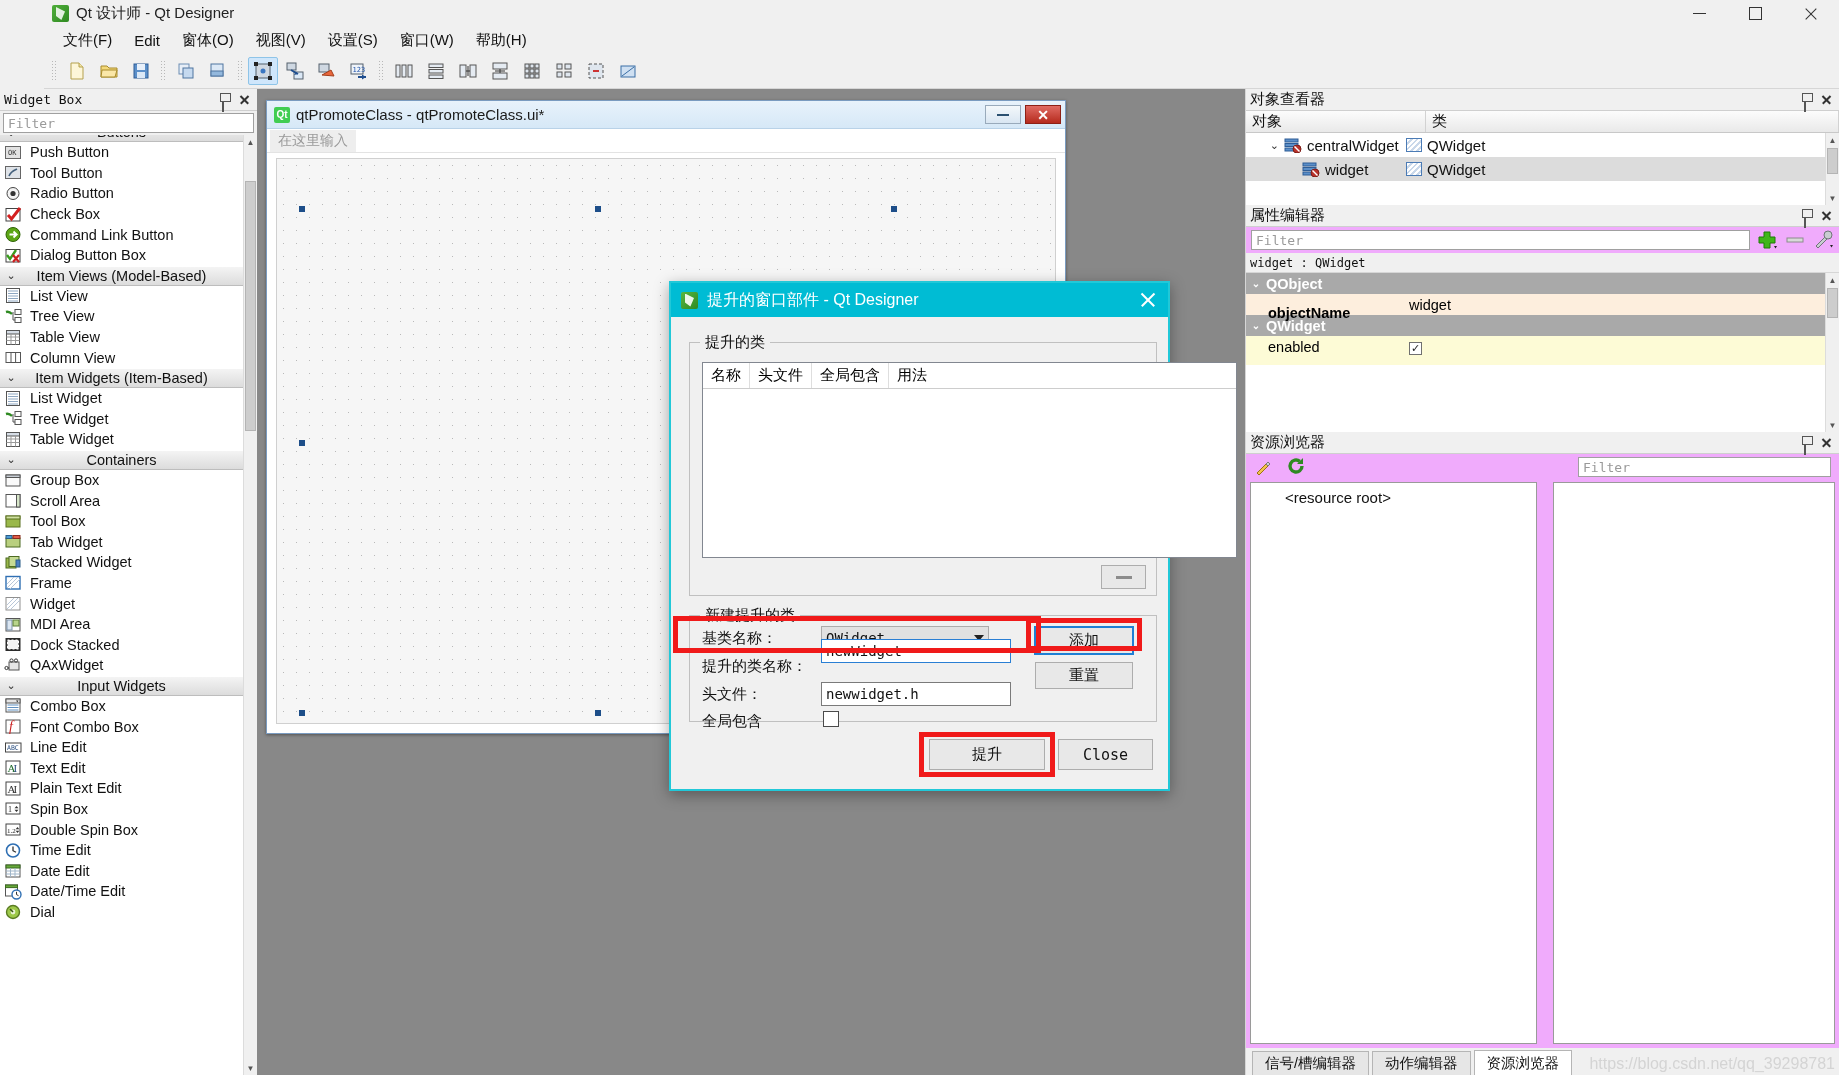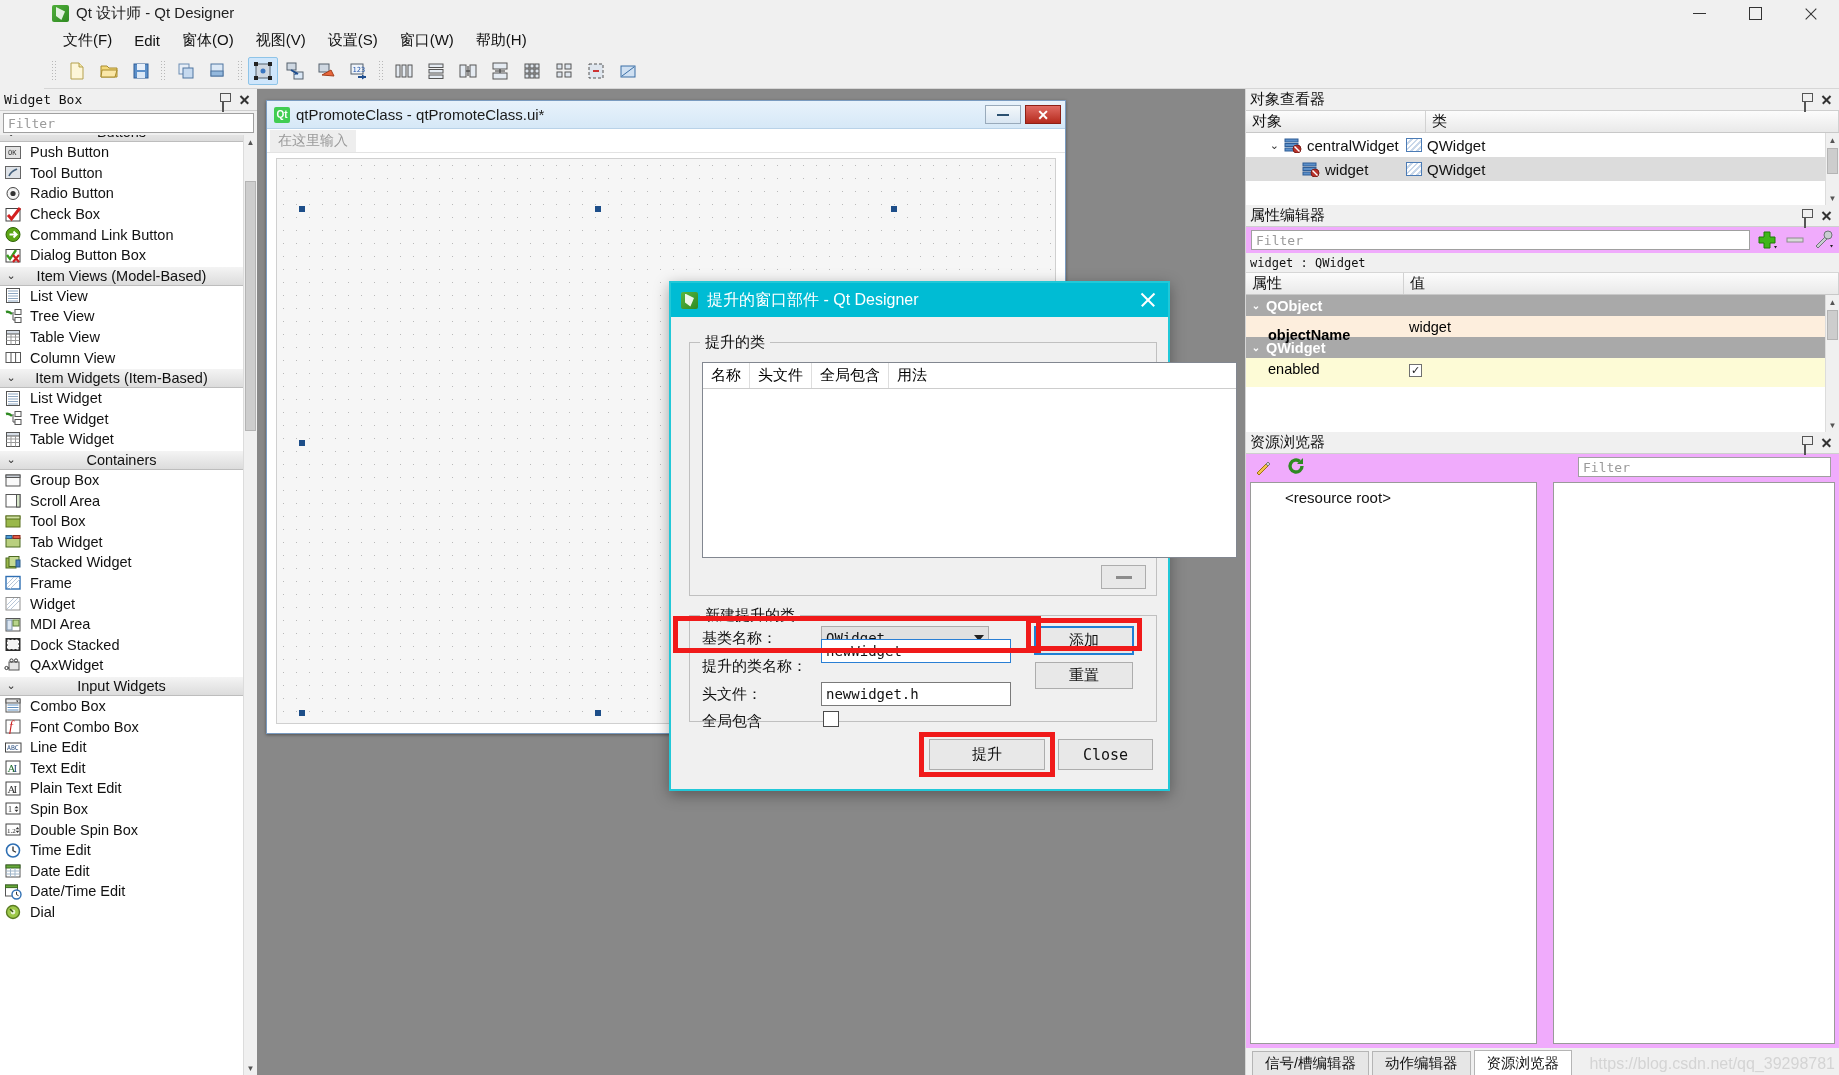--- a/index.html
+++ b/index.html
@@ -899,24 +899,20 @@
           </span>
           <span>
             <svg width="22" height="20">
                 <path d="M4 17l9-9 2 2-9 9z" fill="#c9ccd1" stroke="#6f7478"></path>
                 <circle cx="16" cy="6" r="4" fill="#c9ccd1" stroke="#6f7478"></circle>
                 <path d="M18 16l3 0-1.5 2.5z" fill="#222"></path>
               </svg>
           </span>
         </div>
         <div class="pe-ctx">widget : QWidget</div>
-        <div class="tree-head">
-          <span class="th" style="width:158px;">属性</span>
-          <span class="th" style="flex:1;">值</span>
-        </div>
         <div class="tree-body">
           <div class="prop-row prop-group">
             <span class="chev">⌄</span>
             <span>QObject</span>
           </div>
           <div class="prop-row row-peach">
             <span class="prop-name" style="font-weight:bold;margin-top:16px;">objectName</span>
             <span class="prop-val">widget</span>
           </div>
           <div class="prop-row prop-group">

